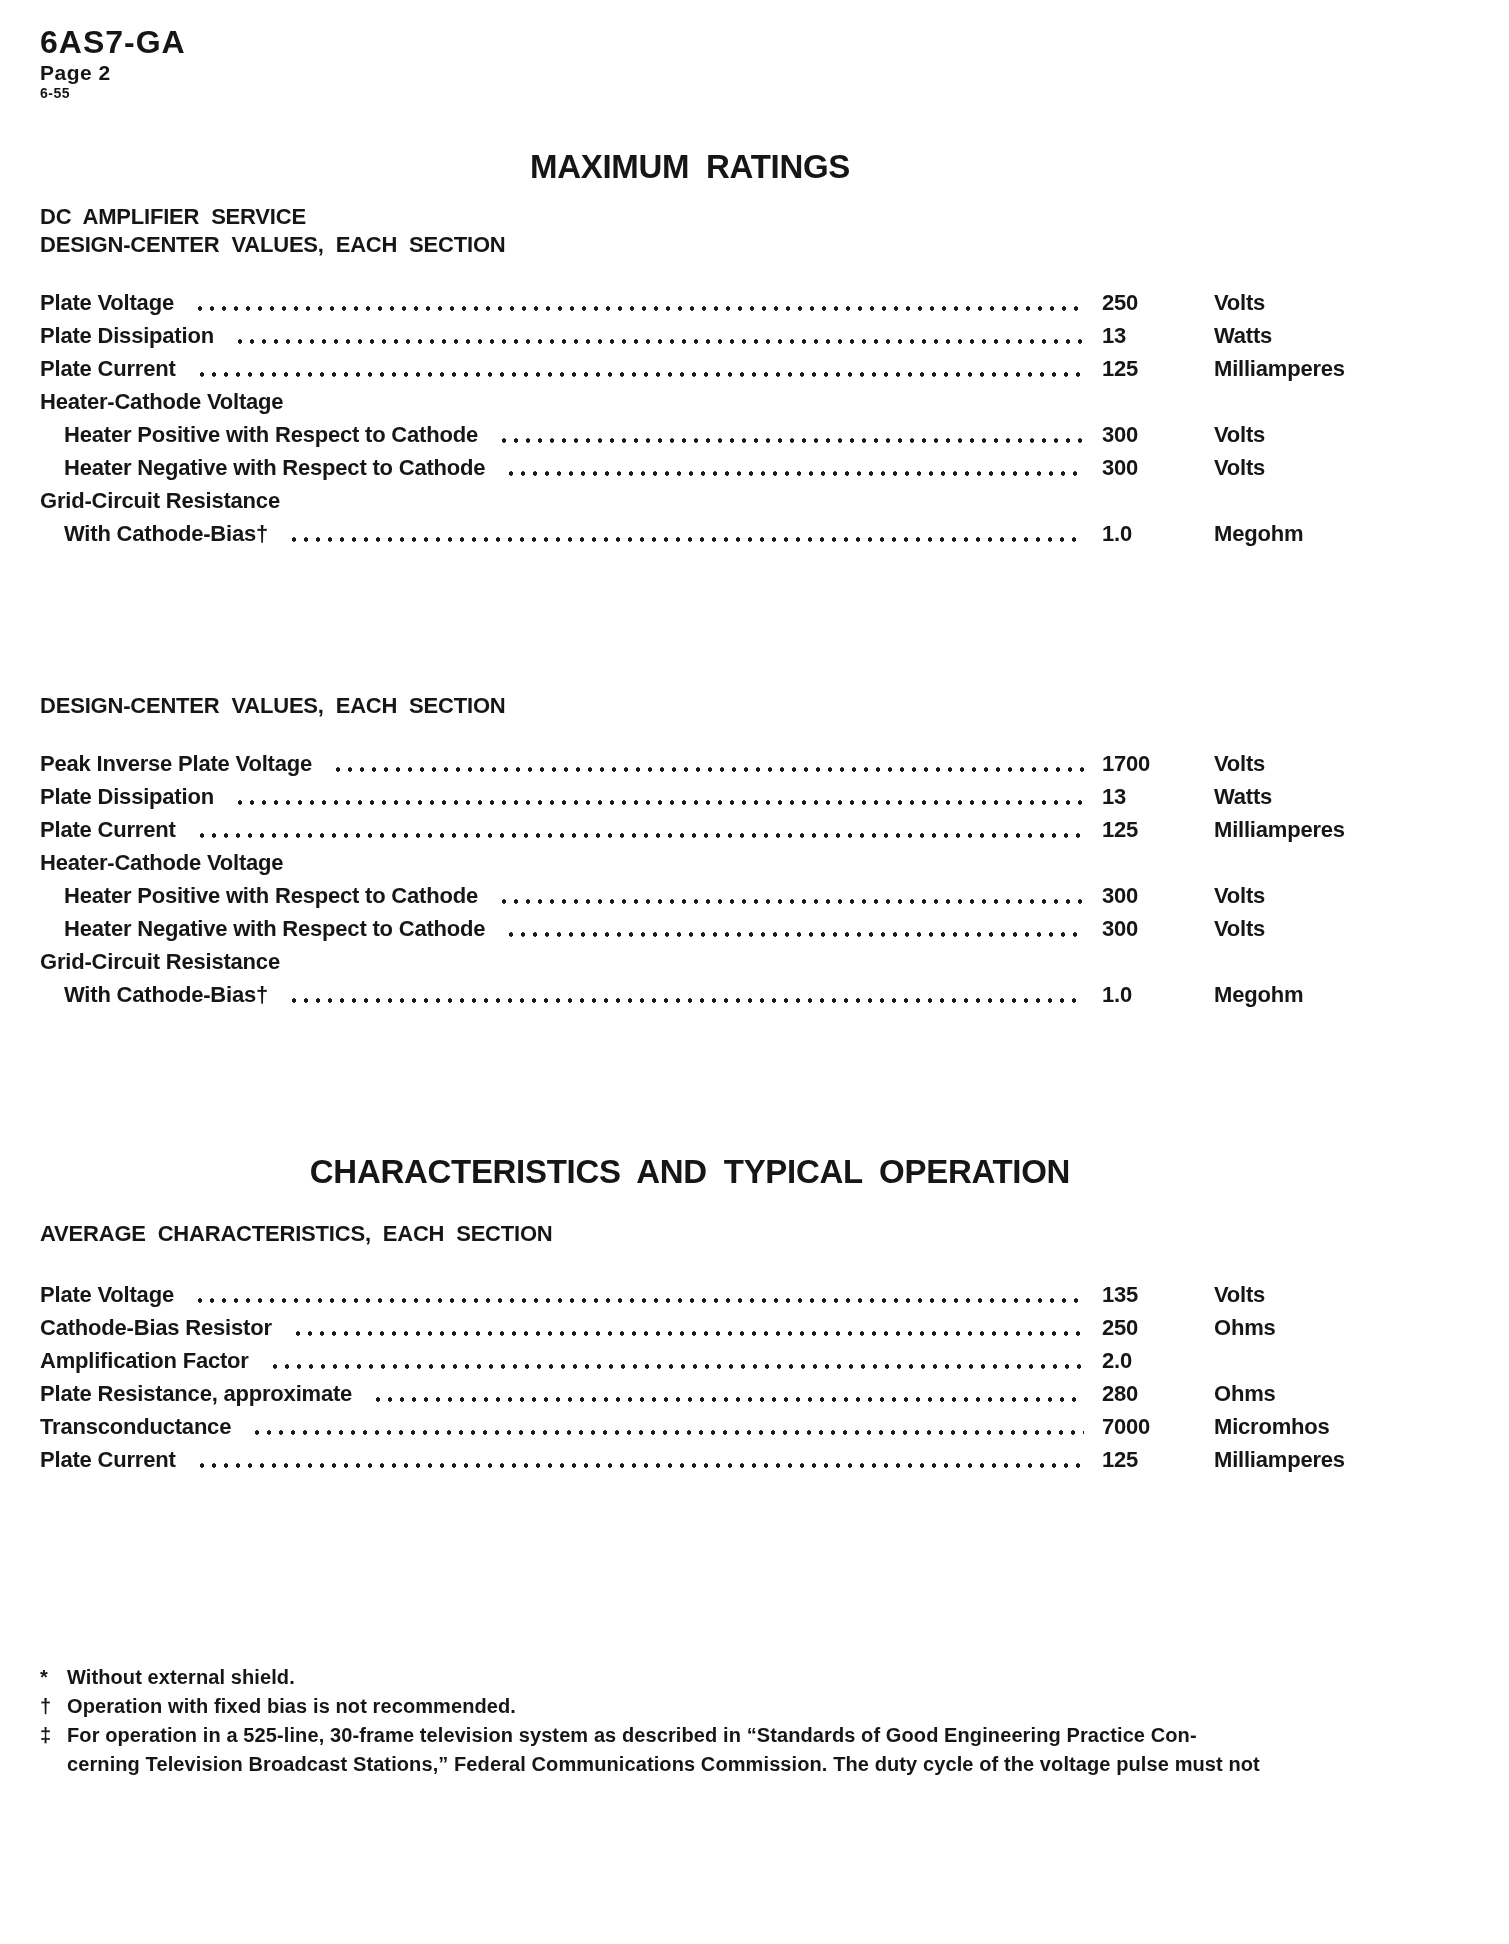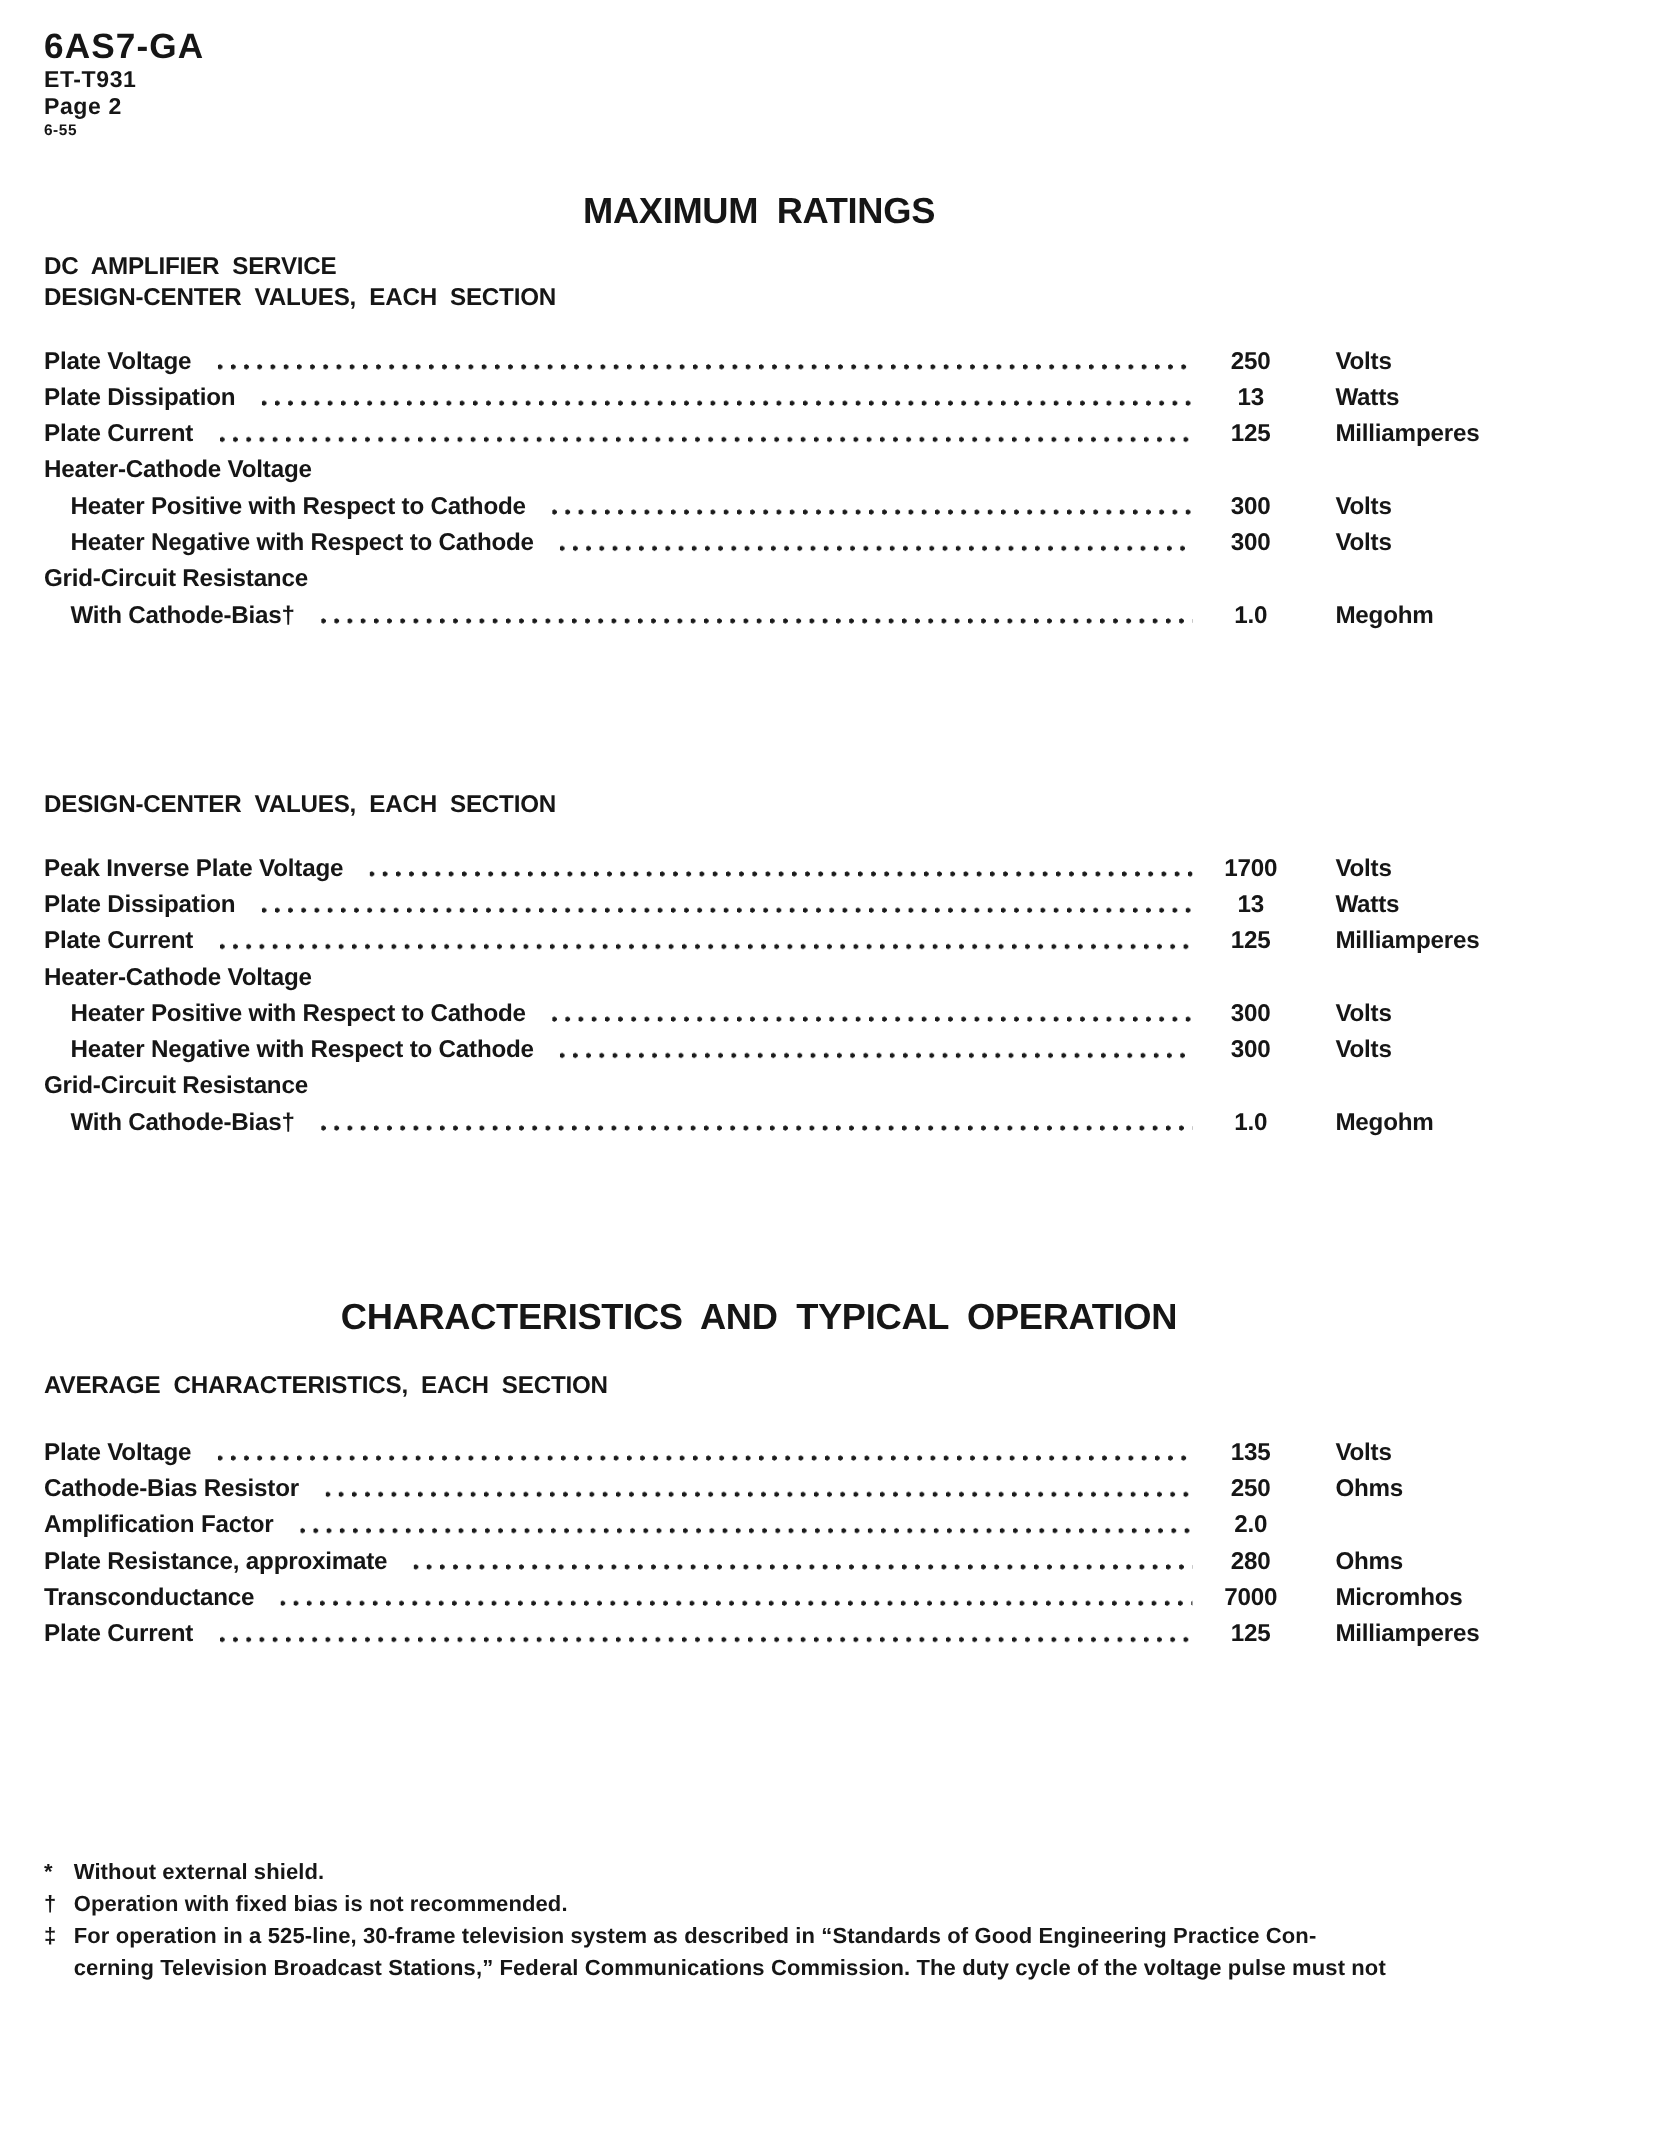--- a/index.html
+++ b/index.html
@@ -61,36 +61,35 @@
   .row.indent .label { padding-left: 24px; }
   .leader {
     flex: 1;
     height: 5px;
     margin: 0 2px 5px 8px;
     background-image: radial-gradient(circle at 2px 2.5px, #1a1a1a 2px, rgba(0,0,0,0) 2.4px);
     background-size: 12px 5px;
     background-repeat: repeat-x;
   }
   .row.no-dots .leader { visibility: hidden; }
-  .value { width: 70px; text-align: center; white-space: nowrap; }
+  .value { width: 70px; text-align: left; white-space: nowrap; }
   .unit  { width: 280px; margin-left: 26px; white-space: nowrap; }
 
   
   #footnotes { margin-top: 190px; }
   .footnote { display: flex; font-size: 20px; line-height: 29px; letter-spacing: 0.1px; }
   .fn-symbol { width: 27px; flex: none; }
   .fn-text { flex: 1; }
 </style>
 </head>
 <body>
 
 <div class="page">
   <header>
     <div class="hdr-tube">6AS7-GA</div>
-    <div class="hdr-doc">ET-T931</div>
     <div class="hdr-page">Page 2</div>
     <div class="hdr-date">6-55</div>
   </header>
 
   <main id="sections">
       <section class="spec-section">
     <h2 class="section-title">MAXIMUM RATINGS</h2>
     <div class="groups">
           <div class="group">
     <div class="group-heading">

